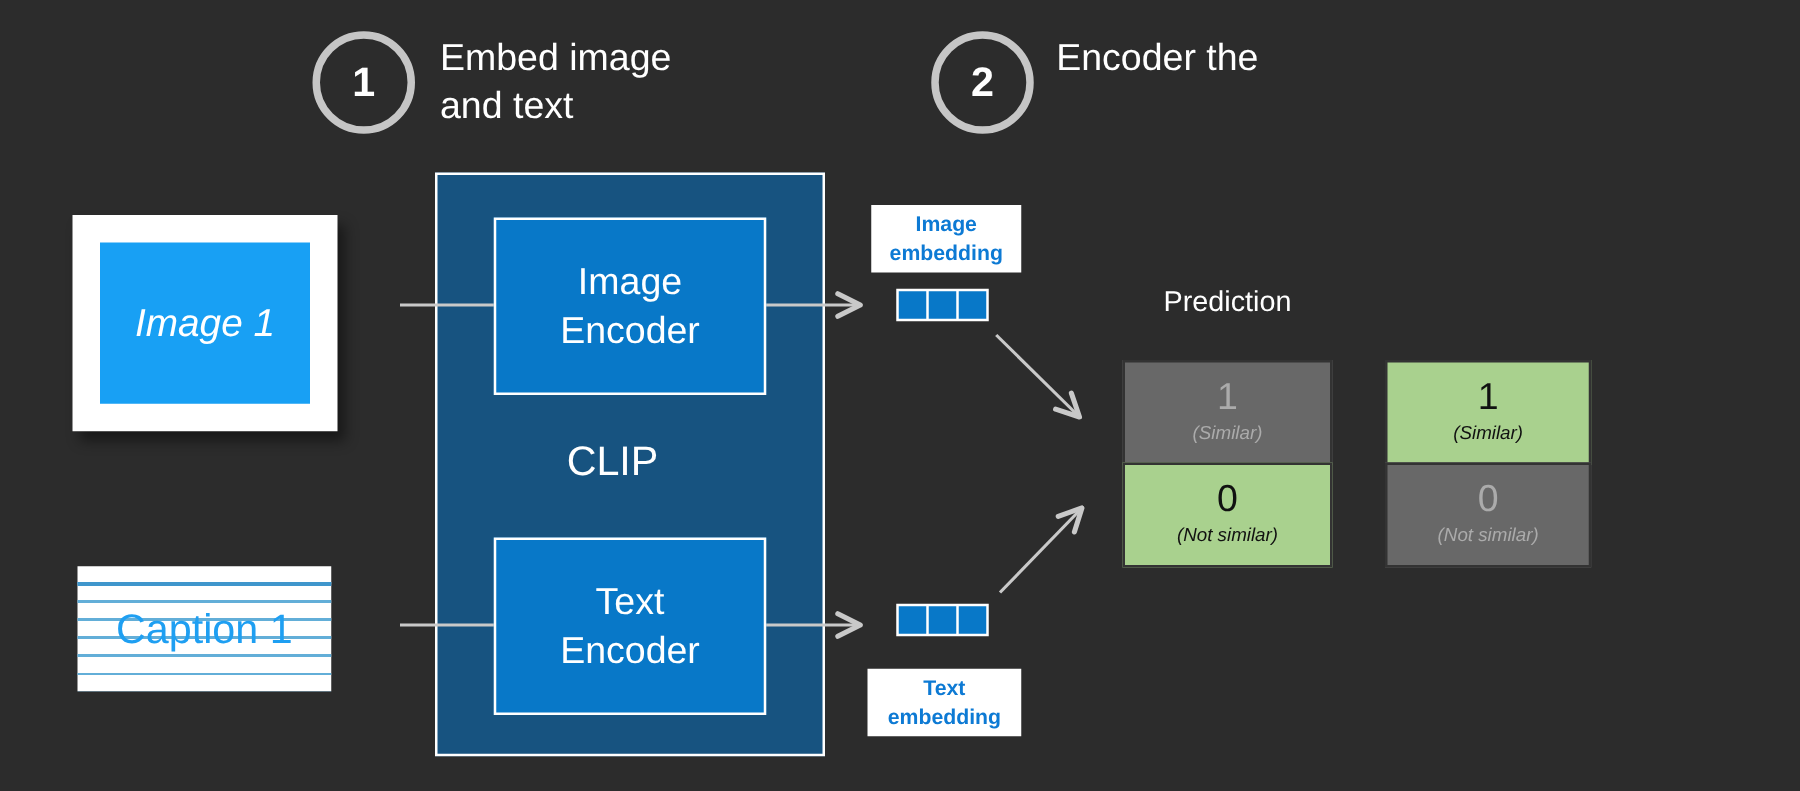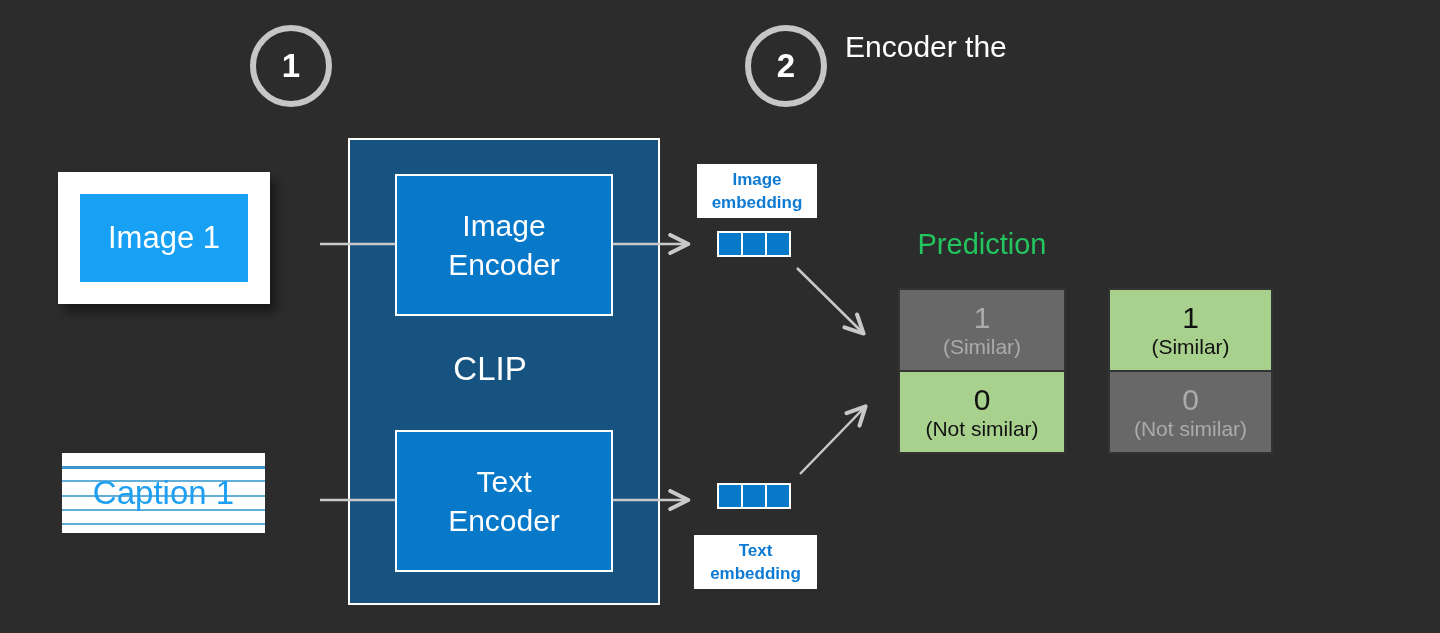--- a/index.html
+++ b/index.html
@@ -24,35 +24,36 @@
     color:#ffffff; font-size:33px; font-weight:700;
     z-index:3;
   }
   .step-label {
     color:#ffffff; font-size:30px; line-height:38px; font-weight:500;
     white-space:nowrap; z-index:3;
   }
 
   
   .photo-card {
-    left:58px; top:172px; width:212px; height:132px;
+    left:58px; top:172px; width:212px; height:173px;
     background:#ffffff; padding:22px; box-sizing:border-box;
     box-shadow:6px 8px 10px rgba(0,0,0,0.45);
     z-index:3;
+    font-style:italic;
   }
   .photo-inner {
     width:100%; height:100%;
     background:#18a0f4;
     display:flex; align-items:center; justify-content:center;
     color:#ffffff; font-size:31px; font-weight:400;
   }
 
   
   .caption-card {
-    left:62px; top:453px; width:203px; height:80px;
+    left:62px; top:453px; width:203px; height:100px;
     background-color:#ffffff;
     background-image:
       linear-gradient(to bottom, transparent 13px, #3f96cc 13px, #3f96cc 16px, transparent 16px),
       repeating-linear-gradient(to bottom, transparent 0 12.5px, #62aed8 12.5px 14.5px);
     display:flex; align-items:center; justify-content:center;
     z-index:3;
   }
   .caption-text { color:#1e9ff2; font-size:33px; }
 
   
@@ -82,45 +83,49 @@
     z-index:3;
   }
   .embed-vector {
     display:flex; gap:2px; background:#ffffff; padding:2px;
     z-index:3;
   }
   .embed-cell { width:22px; height:22px; background:#0878c8; }
 
   
   .col-header {
-    text-align:center; color:#22c55e; font-size:29px; font-weight:500;
+    text-align:center; color:#ffffff; font-size:23px; font-weight:500;
     z-index:3;
   }
   .cmp-table { z-index:3; }
   .cmp-cell {
     box-sizing:border-box; height:84px;
     border:2px solid #333333;
     display:flex; flex-direction:column; align-items:center; justify-content:center;
     text-align:center;
   }
   .cmp-cell + .cmp-cell { margin-top:-2px; }
   .cmp-cell .val { font-size:30px; line-height:33px; font-weight:500; }
-  .cmp-cell .cap { font-size:21px; line-height:25px; }
+  .cmp-cell .cap { font-size:15px; line-height:25px;font-style:italic; }
   .cell-gray  { background:#686868; color:#ababab; }
   .cell-green { background:#a9d18e; color:#111111; }
 
   svg.arrow-layer { position:absolute; left:0; top:0; z-index:2; }
 </style>
 </head>
 <body>
 
 <div id="stage">
 
   <div class="abs step-circle" style="left:250px; top:25px;">
     <span>1</span>
+  </div>
+  <div class="abs step-label" style="left:352px; top:28px;">
+    <div>Embed image</div>
+    <div>and text</div>
   </div>
 
   <div class="abs step-circle" style="left:745px; top:25px;">
     <span>2</span>
   </div>
   <div class="abs step-label" style="left:845px; top:28px;">
     <div>Encoder the</div>
   </div>
 
   <div class="abs photo-card">

